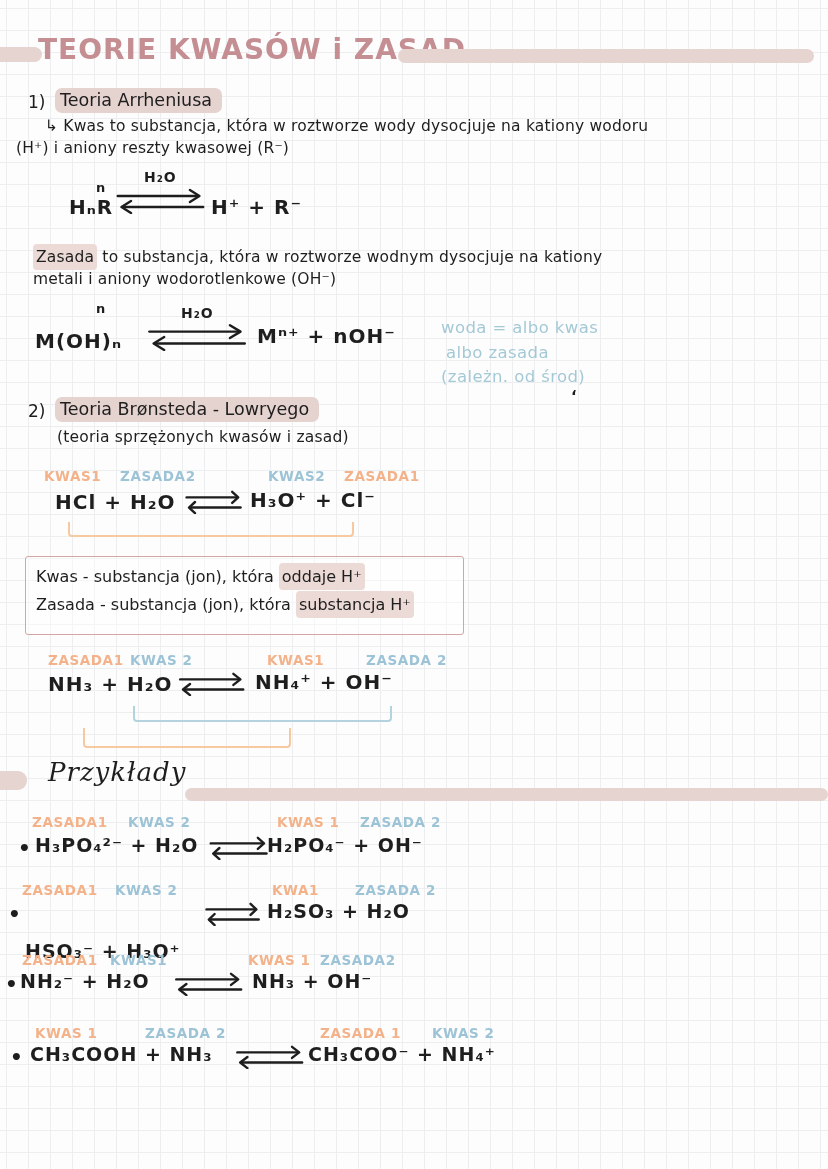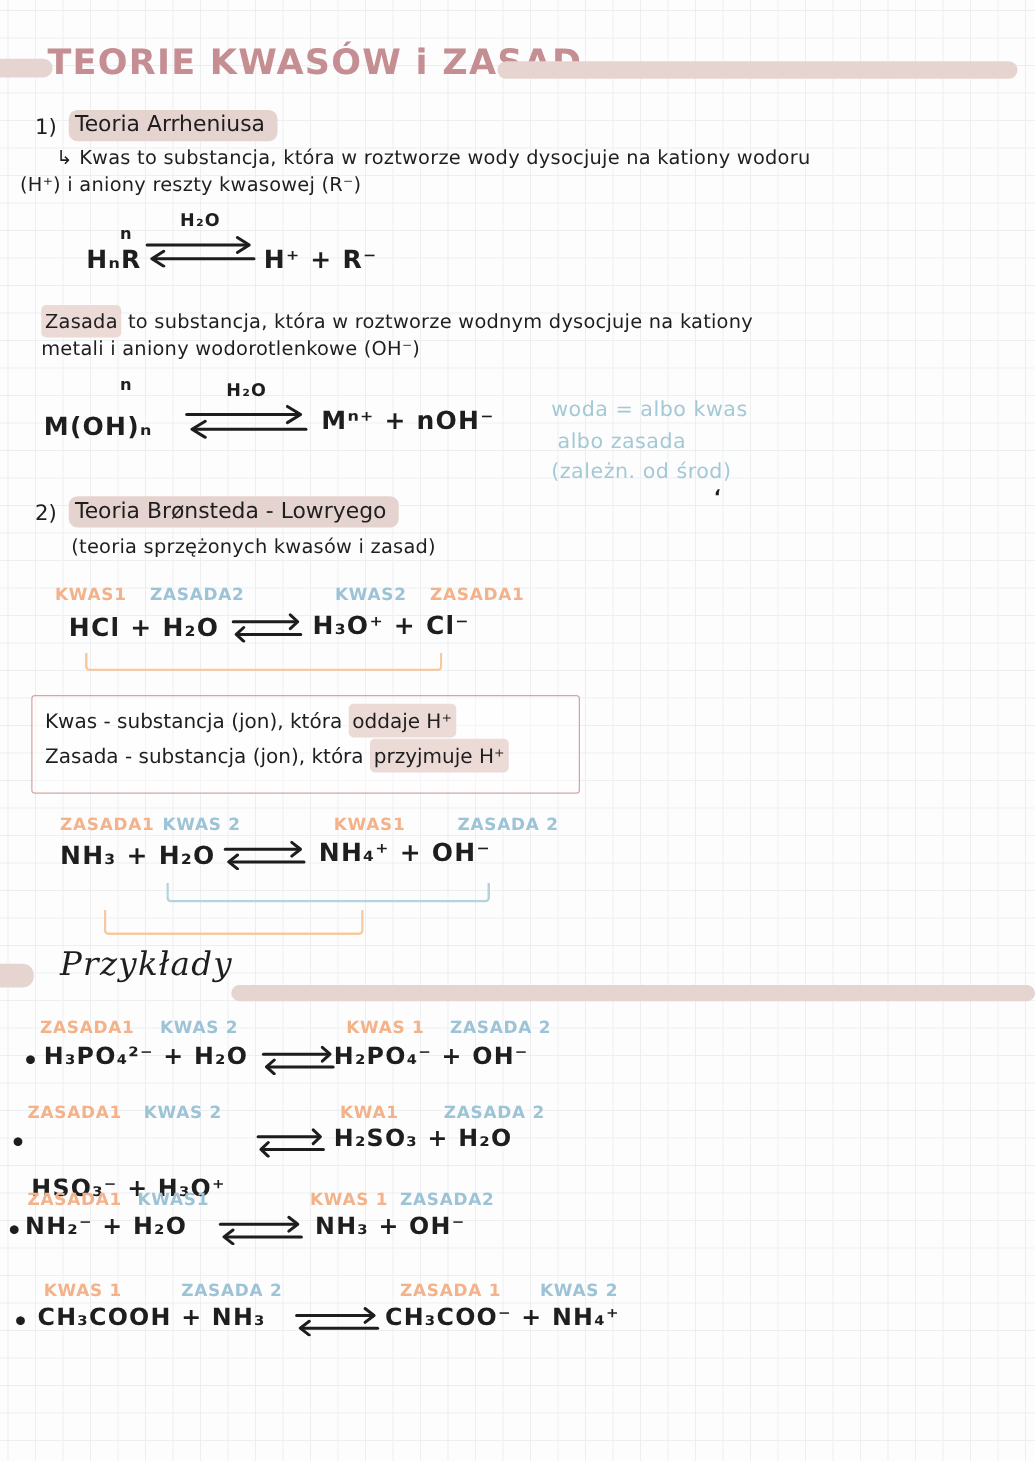--- a/index.html
+++ b/index.html
@@ -99,21 +99,21 @@
         <path d="M82 2 L92 8 L82 14"></path>
       <path d="M12 19 H96"></path>
         <path d="M20 13 L10 19 L20 25"></path>
     </svg>
     <div class="abs formula" style="left:250px;top:20px;">H₃O⁺ + Cl⁻</div>
   </div>
   <div class="bracket orange" style="left:68px;top:522px;width:282px;height:13px;"></div>
 
   <div class="def-box" style="left:25px;top:556px;width:437px;height:77px;">
     <div class="abs def-line" style="left:10px;top:10px;"><span>Kwas - substancja (jon), która </span><span class="hl-word">oddaje H⁺</span></div>
-    <div class="abs def-line" style="left:10px;top:38px;"><span>Zasada - substancja (jon), która </span><span class="hl-word">przyjmuje H⁺</span></div>
+    <div class="abs def-line" style="left:10px;top:38px;"><span>Zasada - substancja (jon), która </span><span class="hl-word">substancja H⁺</span></div>
   </div>
 
   <div class="abs" style="left:0;top:652px;width:828px;height:60px;">
     <span class="pair-label lab-orange" style="left:48px;">ZASADA1</span>
     <span class="pair-label lab-blue" style="left:130px;">KWAS 2</span>
     <span class="pair-label lab-orange" style="left:267px;">KWAS1</span>
     <span class="pair-label lab-blue" style="left:366px;">ZASADA 2</span>
     <div class="abs formula" style="left:48px;top:20px;">NH₃ + H₂O</div>
     <svg class="abs arrows" style="left:176px;top:20px;" width="70" height="24" viewBox="0 0 100 26" preserveAspectRatio="none">
       <path d="M6 8 H90"></path>

